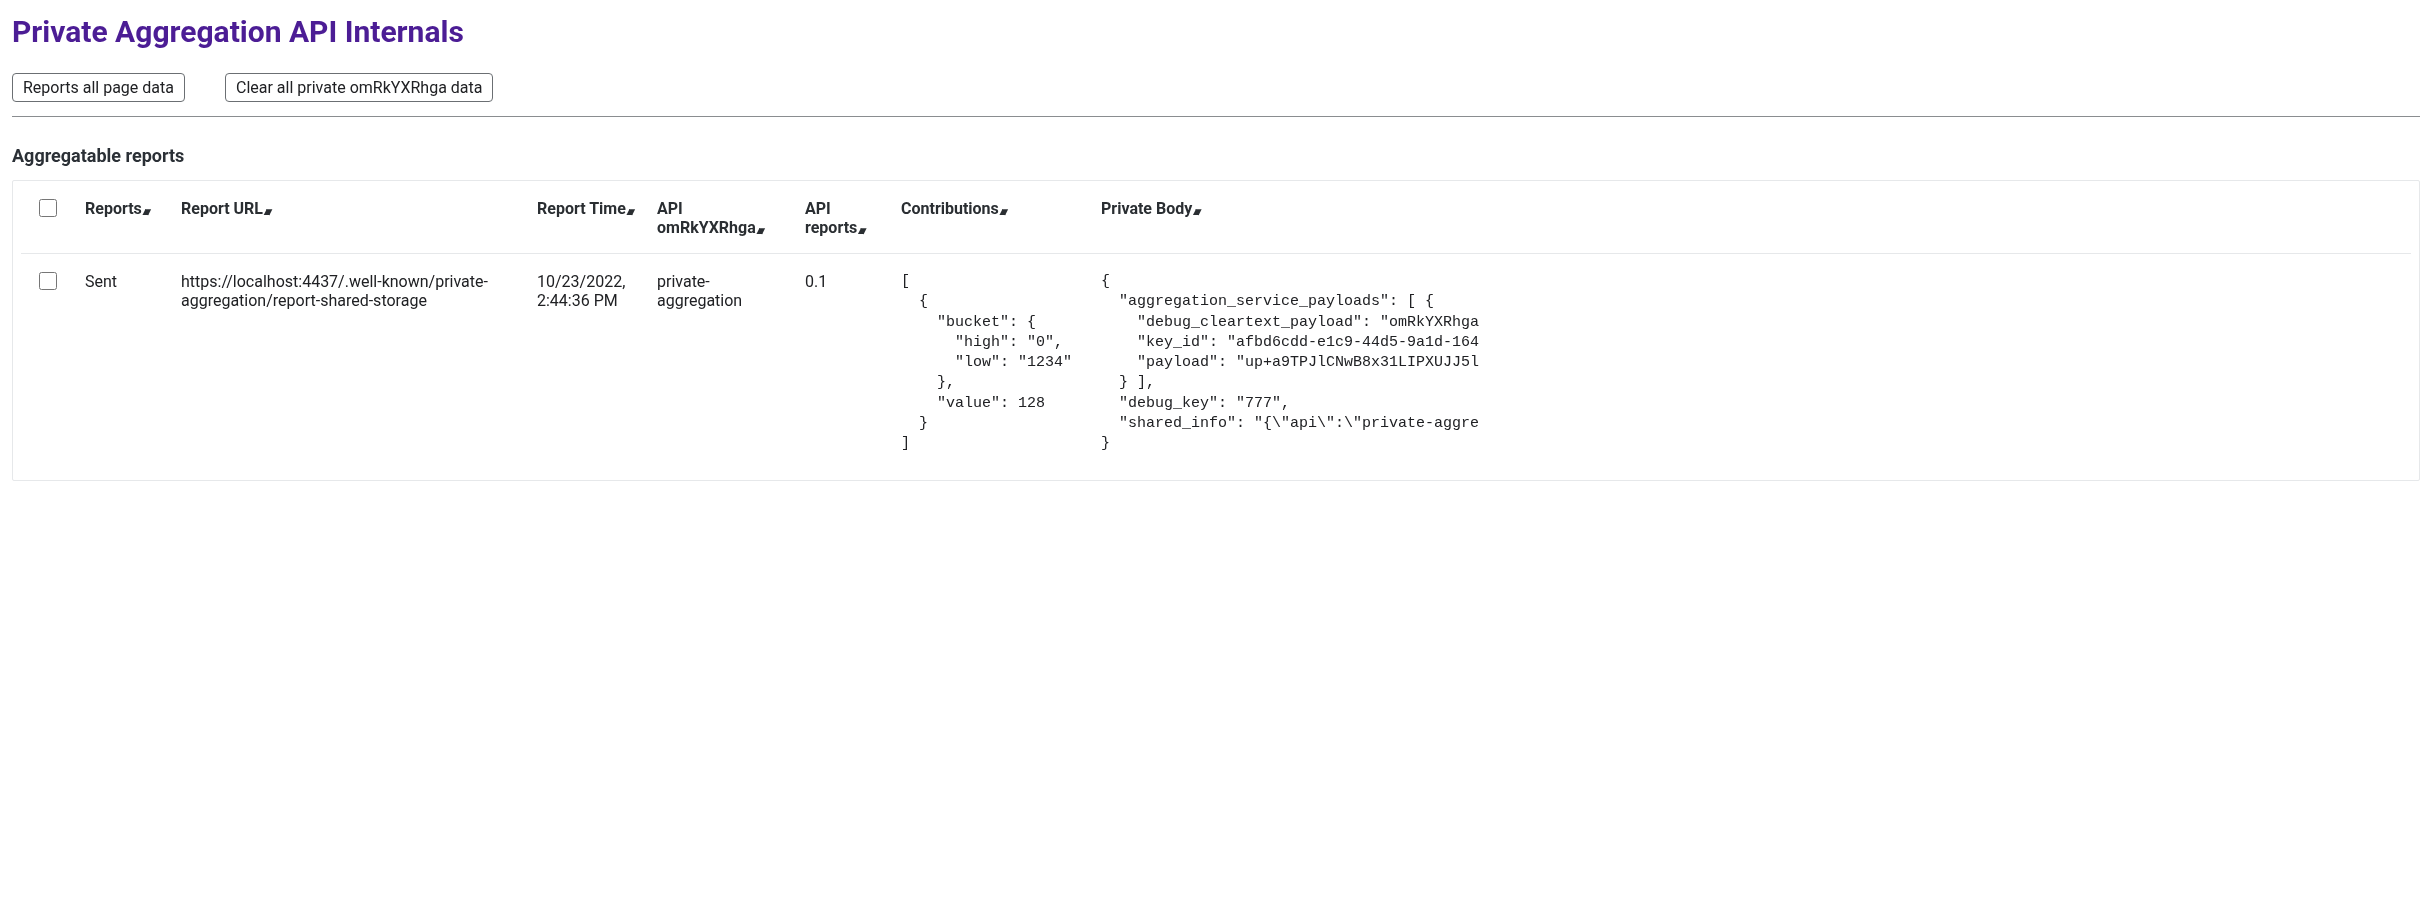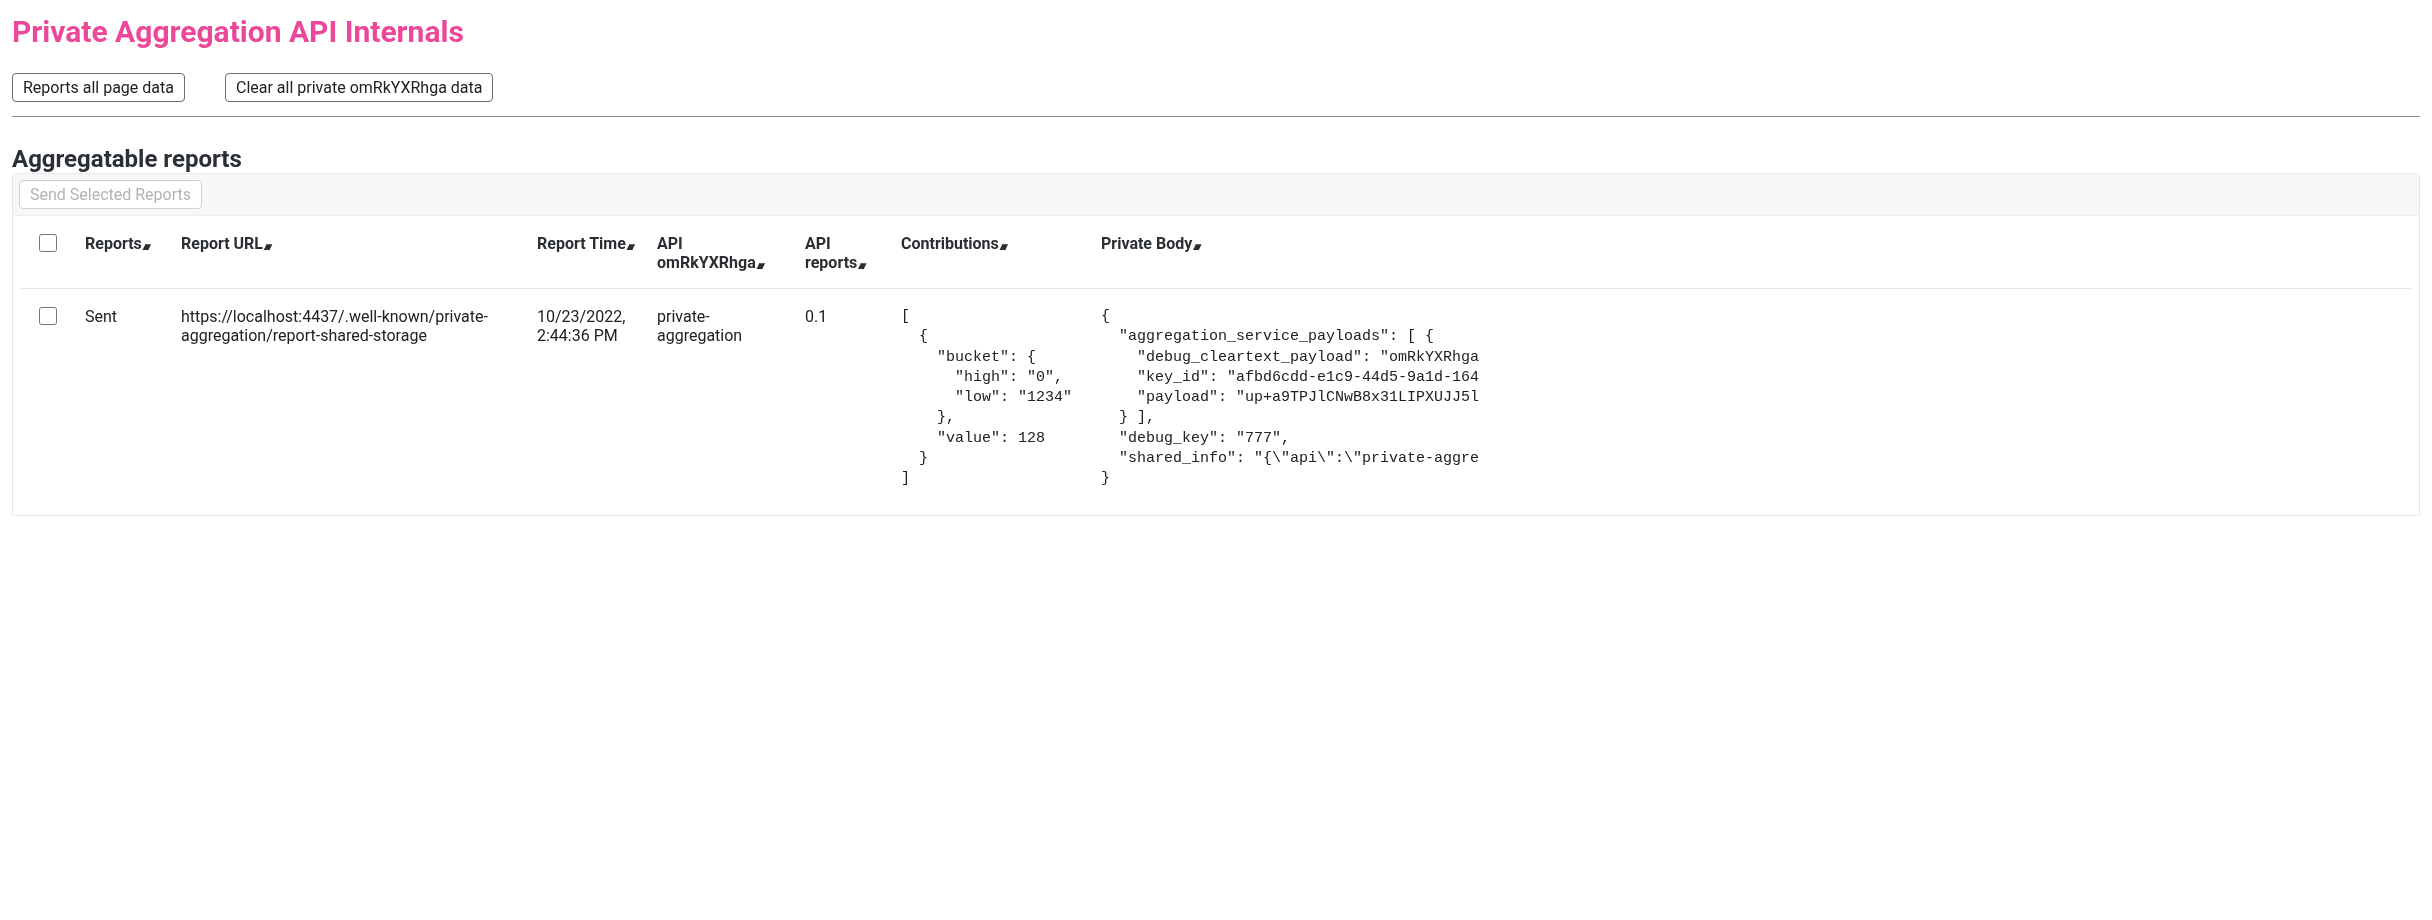--- a/index.html
+++ b/index.html
@@ -9,21 +9,21 @@
     }
     body {
       font-family: -apple-system, BlinkMacSystemFont, "Segoe UI", Roboto, Helvetica, Arial, sans-serif;
       background: #ffffff;
       color: #202124;
       padding: 10px 12px;
     }
     h1.page-title {
       font-size: 30px;
       font-weight: 700;
-      color: #ec4899;
+      color: #4c1d95;
       margin-top: 4px;
       margin-bottom: 24px;
     }
     .toolbar {
       display: flex;
       gap: 40px;
       margin-bottom: 14px;
     }
     button.action-btn {
       font-family: inherit;
@@ -40,23 +40,24 @@
       border-color: #cfd1d3;
       cursor: default;
       background: #ffffff;
     }
     hr.divider {
       border: none;
       border-top: 1px solid #8a8d90;
       margin-bottom: 28px;
     }
     h2.section-title {
-      font-size: 24px;
+      font-size: 18px;
       font-weight: 700;
       color: #2b3036;
+      margin-bottom: 14px;
     }
     .reports-card {
       border: 1px solid #e6e8ea;
       border-radius: 2px;
     }
     .card-toolbar {
       background: #f6f7f8;
       padding: 6px 6px;
       border-bottom: 1px solid #eceef0;
     }
@@ -134,23 +135,20 @@
 <div class="toolbar">
   <button class="action-btn">Reports all page data</button>
   <button class="action-btn">Clear all private omRkYXRhga data</button>
 </div>
 
 <hr class="divider">
 
 <h2 class="section-title">Aggregatable reports</h2>
 
 <div class="reports-card">
-  <div class="card-toolbar">
-    <button class="action-btn" disabled="">Send Selected Reports</button>
-  </div>
 
   <div class="table-wrap">
     <table class="reports-table">
       <colgroup>
         <col class="col-check">
         <col class="col-status">
         <col class="col-url">
         <col class="col-time">
         <col class="col-api">
         <col class="col-ver">

